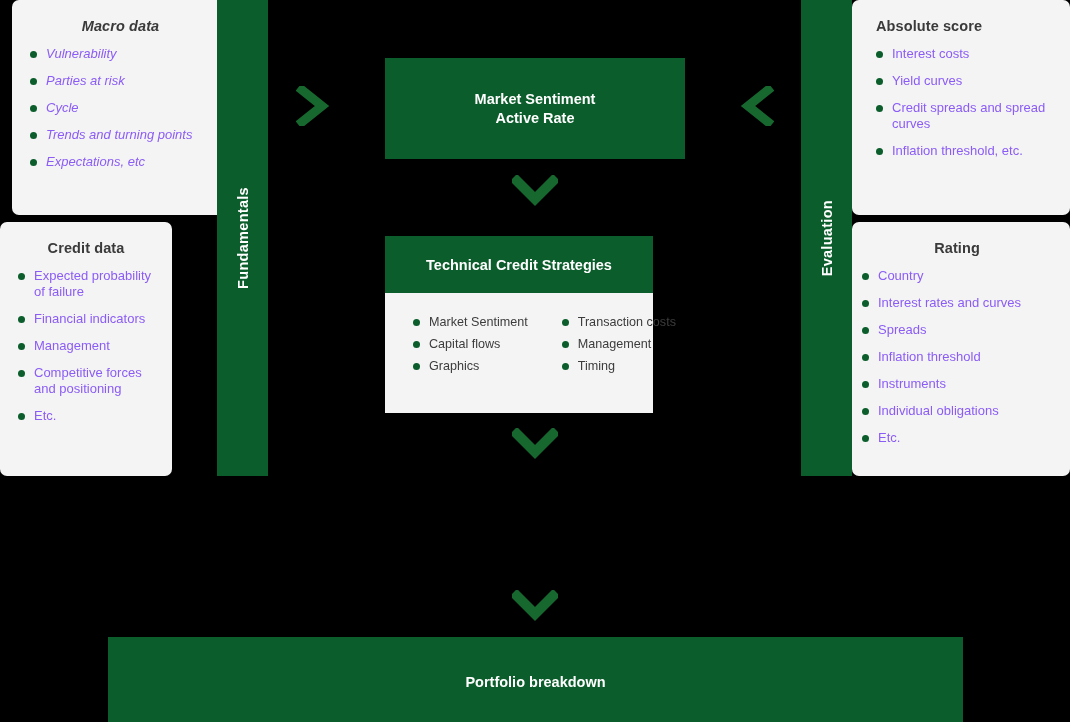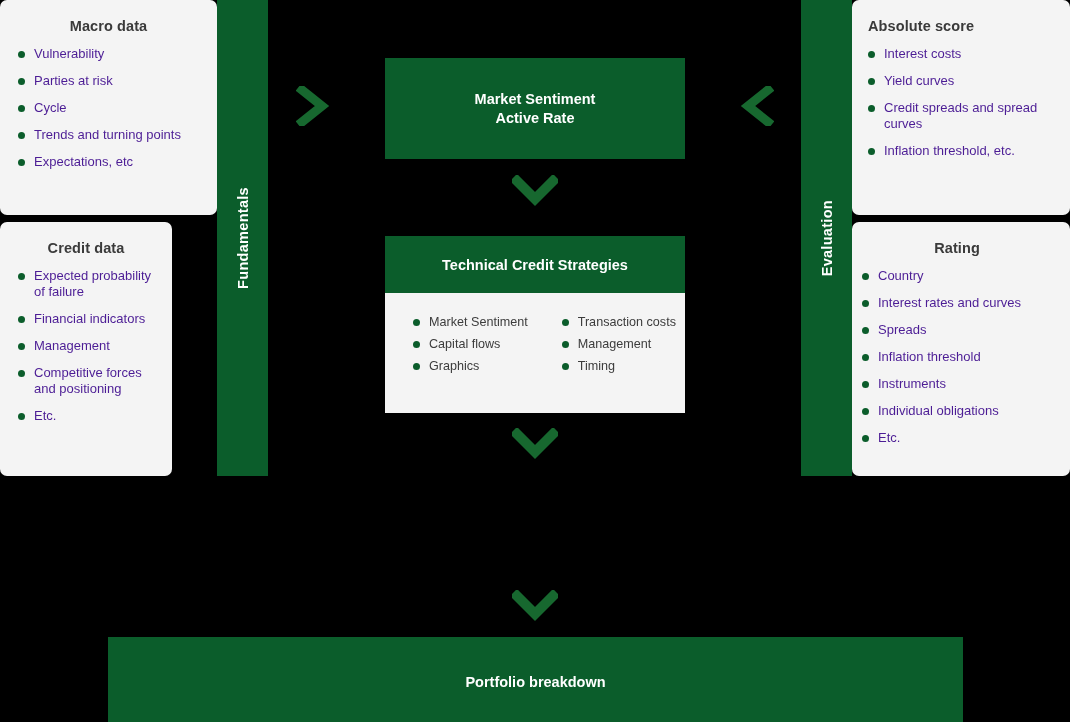--- a/index.html
+++ b/index.html
@@ -34,38 +34,38 @@
     letter-spacing: 0.1px;
   }
   .panel-title.center { text-align: center; }
   .panel-title.left   { text-align: left; padding-left: 2px; }
 
   .bullets { list-style: none; }
   .bullets li {
     position: relative;
     font-size: 13px;
     line-height: 16px;
-    color: #4c1d95;
+    color: #8b5cf6;
     padding-left: 18px;
     margin-bottom: 11px;
   }
   .bullets li::before {
     content: "";
     position: absolute;
     left: 2px;
     top: 5px;
     width: 7px;
     height: 7px;
     border-radius: 50%;
     background: #0b5d2b;
   }
 
-  #panel-macro  { left: 0px;   top: 0px;   width: 217px; height: 215px; }
+  #panel-macro  { left: 12px;   top: 0px;   width: 217px; height: 215px; font-style: italic; }
   #panel-credit { left: 0px;   top: 222px; width: 172px; height: 254px; }
-  #panel-abs    { left: 852px; top: 0px;   width: 218px; height: 215px; padding-left: 14px; }
+  #panel-abs    { left: 852px; top: 0px;   width: 218px; height: 215px; padding-left: 22px; }
   #panel-rating { left: 852px; top: 222px; width: 218px; height: 254px; padding-left: 8px; }
 
   
   .vbar {
     position: absolute;
     background: #0b5d2b;
     display: flex;
     align-items: center;
     justify-content: center;
   }
@@ -97,21 +97,21 @@
     line-height: 19px;
   }
 
   #box-market { left: 385px; top: 58px;  width: 300px; height: 101px; }
   #box-risk   { left: 385px; top: 490px; width: 300px; height: 84px;  }
   #box-portfolio { left: 108px; top: 637px; width: 855px; height: 105px; }
 
   
   #box-tech {
     position: absolute;
-    left: 385px; top: 236px; width: 300px; height: 177px;
+    left: 385px; top: 236px; width: 268px; height: 177px;
     background: #f4f4f4;
   }
   #tech-header {
     height: 57px;
     background: #0b5d2b;
     display: flex;
     align-items: center;
     justify-content: center;
   }
   #tech-header .flow-label {

